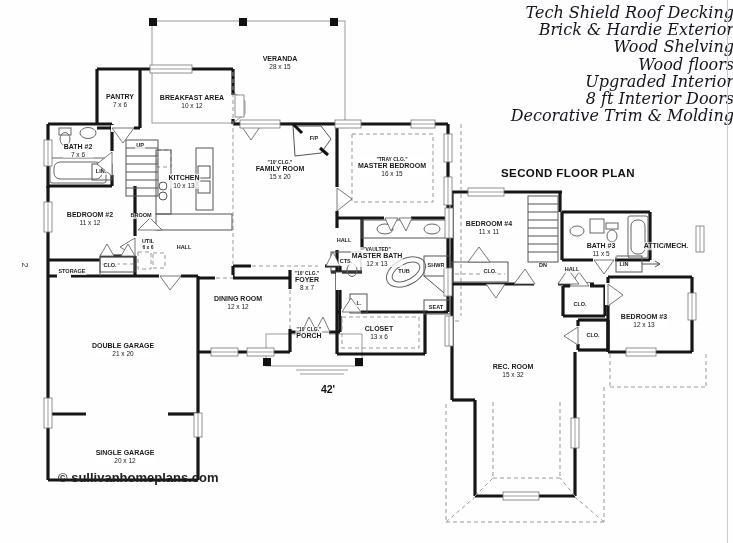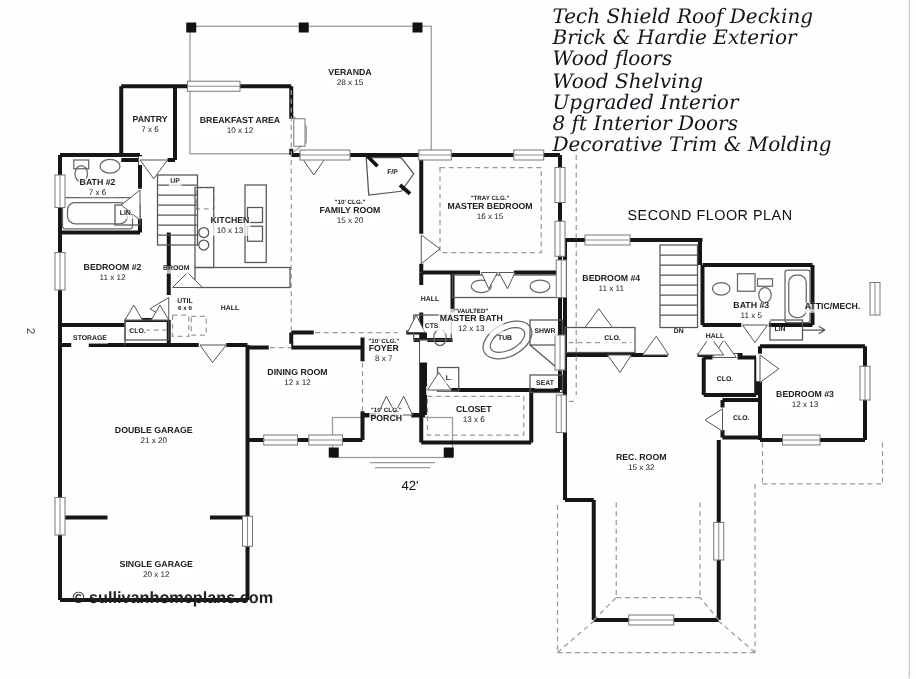--- a/index.html
+++ b/index.html
@@ -5,24 +5,24 @@
   html,body{margin:0;padding:0;background:#ffffff;}
   #stage{position:relative;width:733px;height:543px;background:#fefefe;overflow:hidden;
          font-family:"Liberation Sans",sans-serif;color:#1a1a1a;}
   #plan-svg{position:absolute;left:0;top:0;}
   .rl{position:absolute;transform:translate(-50%,-50%);text-align:center;line-height:1.08;
       color:#1b1b1b;white-space:nowrap;background:rgba(255,255,255,.72);padding:0 1px;}
   .rl .note{display:block;font-size:5px;font-weight:bold;letter-spacing:0;}
   .rl .nm{display:block;font-size:7px;font-weight:bold;}
   .rl .dm{display:block;font-size:6.5px;}
   .rl.xs .nm{font-size:5.5px;}
-  .features{position:absolute;left:442px;top:4px;width:292px;text-align:left;
+  .features{position:absolute;left:442px;top:4px;width:292px;text-align:right;
             font-family:"DejaVu Serif","Liberation Serif",serif;font-style:italic;
             font-size:16px;line-height:17.2px;color:#14141e;}
-  .big-title{position:absolute;transform:translate(-50%,-50%);font-weight:normal;color:#111;}
+  .big-title{position:absolute;transform:translate(-50%,-50%);font-weight:bold;color:#111;}
   #second-title{font-size:11.5px;letter-spacing:.4px;}
   #first-title{font-size:12.5px;letter-spacing:.2px;}
   #width-dim{font-size:10.5px;}
   .watermark{position:absolute;left:58px;top:470px;font-size:13px;font-weight:bold;color:#222;}
   .sidemark{position:absolute;left:22px;top:260px;font-size:9px;color:#444;transform:rotate(90deg);}
   .edge-line{position:absolute;right:5px;top:0;width:1px;height:543px;background:#cccccc;}
 </style>
 </head>
 <body>
 
@@ -290,22 +290,22 @@
     <line x1="575" y1="418" x2="575" y2="448"></line>
         <line x1="692" y1="293" x2="692" y2="320"></line>
     <line x1="626" y1="352" x2="656" y2="352"></line>
         <line x1="700" y1="226" x2="700" y2="252"></line>
   </g>
 </svg>
 
 <div class="features">
   <div>Tech Shield Roof Decking</div>
   <div>Brick &amp; Hardie Exterior</div>
+  <div>Wood Shelving</div>
   <div>Wood floors</div>
-  <div>Wood Shelving</div>
   <div>Upgraded Interior</div>
   <div>8 ft Interior Doors</div>
   <div>Decorative Trim &amp; Molding</div>
 </div>
 
 <div class="big-title" id="second-title" style="left:568px;top:173px">SECOND FLOOR PLAN</div>
 <div class="big-title" id="width-dim" style="left:328px;top:389px">42'</div>
 <div class="watermark">© sullivanhomeplans.com</div>
 <div class="sidemark">2</div>
 

